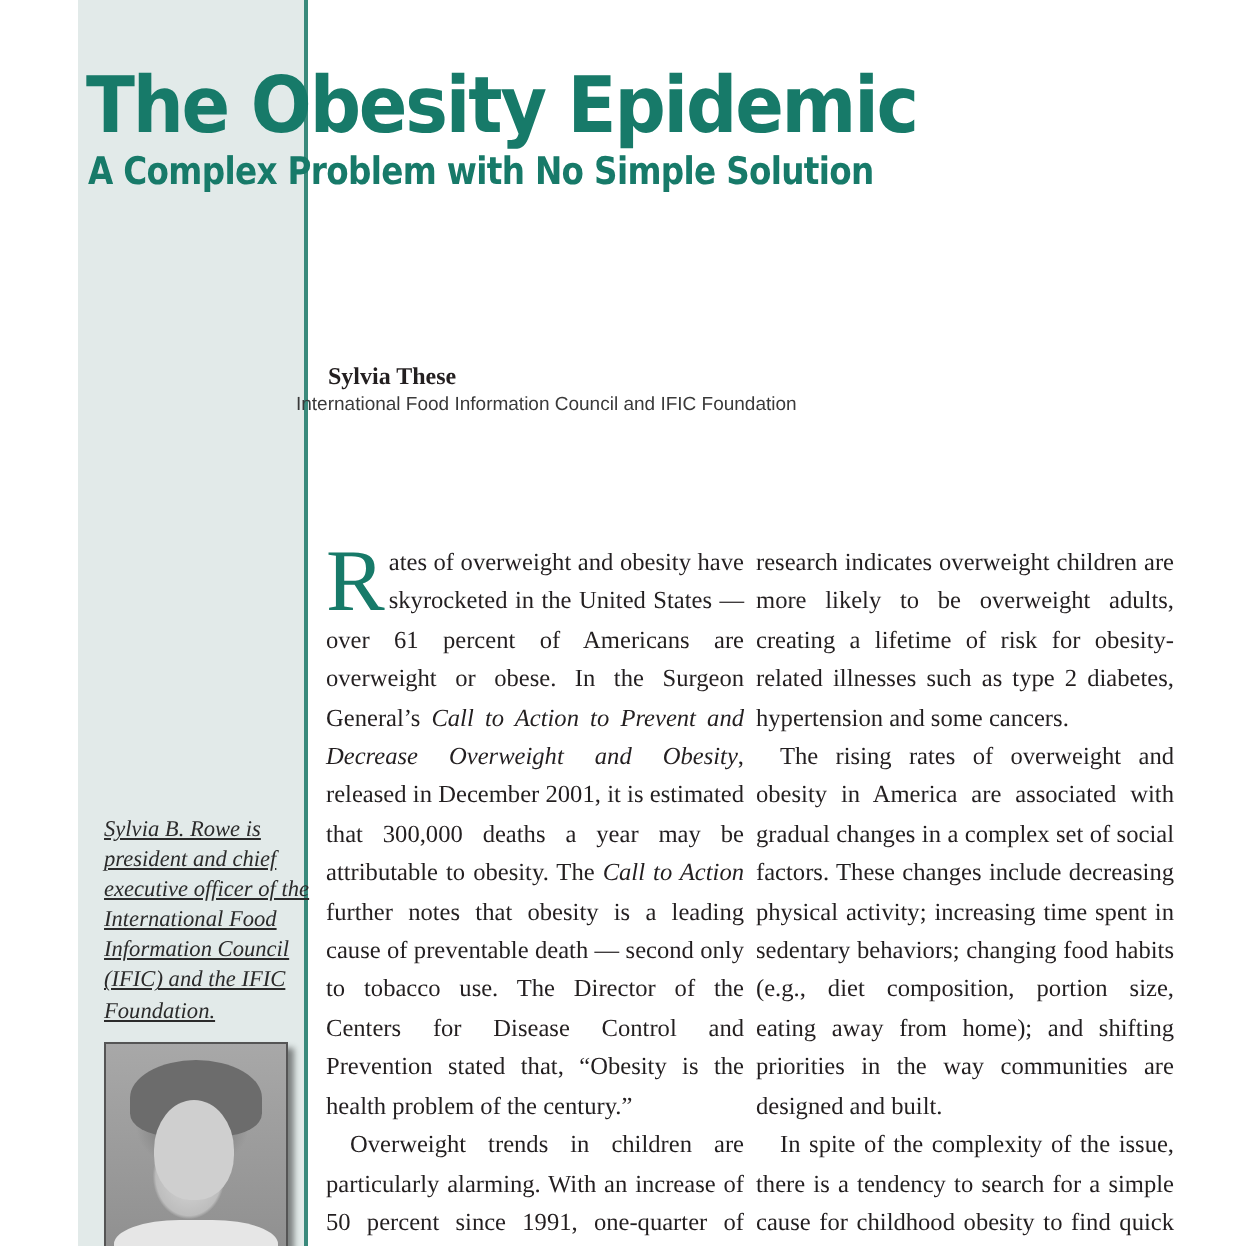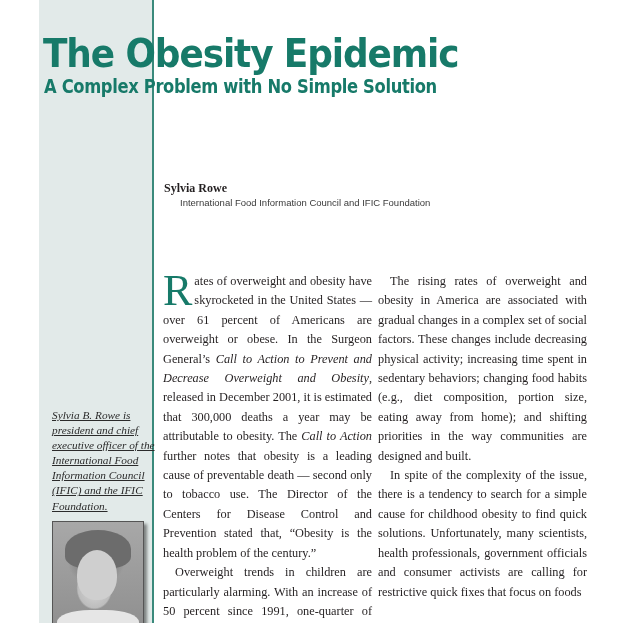--- a/index.html
+++ b/index.html
@@ -29,21 +29,21 @@
       font-family: "DejaVu Sans", sans-serif; font-weight: bold;
       font-size: 19px; letter-spacing: -0.4px; line-height: 22px;
       color: #177a69; white-space: nowrap;
       transform: scaleX(0.86); transform-origin: left top;
     }
     .author {
       position: absolute; left: 164px; top: 181px;
       font-weight: bold; font-size: 12px; line-height: 14px; color: #231f20;
     }
     .affiliation {
-      position: absolute; left: 180px; top: 197px;
+      position: absolute; left: 148px; top: 197px;
       font-family: "Liberation Sans", sans-serif; font-size: 9.5px; line-height: 12px; color: #3a3a3a;
     }
     .bio {
       position: absolute; left: 52px; top: 408px; width: 104px;
       font-style: italic; font-size: 11.3px; line-height: 15.1px; color: #2b2b2b; text-decoration: underline;
     }
     .photo {
       position: absolute; left: 52px; top: 521px; width: 90px; height: 110px;
       border: 1px solid #555;
       box-shadow: 3px 3px 3px rgba(0,0,0,0.45);
@@ -79,32 +79,33 @@
   </style>
 </head>
 <body>
 
 <div class="sidebar"></div>
 <div class="rule"></div>
 
 <h1 class="title">The Obesity Epidemic</h1>
 <h2 class="subtitle">A Complex Problem with No Simple Solution</h2>
 
-<div class="author">Sylvia Rowe</div>
+<div class="author">Sylvia These</div>
 <div class="affiliation">International Food Information Council and IFIC Foundation</div>
 
 <div class="bio">Sylvia B. Rowe is president and chief executive officer of the International Food Information Council (IFIC) and the IFIC Foundation.</div>
 
 <div class="photo" title="Portrait photo of Sylvia B. Rowe">
   <div class="hair"></div>
   <div class="face"></div>
   <div class="shoulders"></div>
 </div>
 
 <div class="col col1">
   <p><span class="dropcap">R</span><span>ates of overweight and obesity have skyrocketed in the United States — over 61 percent of Americans are overweight or obese. In the Surgeon General’s </span><i>Call to Action to Prevent and Decrease Overweight and Obesity</i><span>, released in December 2001, it is estimated that 300,000 deaths a year may be attributable to obesity. The </span><i>Call to Action</i><span> further notes that obesity is a leading cause of preventable death — second only to tobacco use. The Director of the Centers for Disease Control and Prevention stated that, “Obesity is the health problem of the century.”</span></p>
   <p class="indent"><span>Overweight trends in children are particularly alarming. With an increase of 50 percent since 1991, one-quarter of children are now considered overweight or at risk for overweight, which is defined as a sex- and age-specific body mass index at or above the 95</span></p>
 </div>
 
 <div class="col col2">
+  <p>research indicates overweight children are more likely to be overweight adults, creating a lifetime of risk for obesity-related illnesses such as type 2 diabetes, hypertension and some cancers.</p>
   <p class="indent">The rising rates of overweight and obesity in America are associated with gradual changes in a complex set of social factors. These changes include decreasing physical activity; increasing time spent in sedentary behaviors; changing food habits (e.g., diet composition, portion size, eating away from home); and shifting priorities in the way communities are designed and built.</p>
   <p class="indent">In spite of the complexity of the issue, there is a tendency to search for a simple cause for childhood obesity to find quick solutions. Unfortunately, many scientists, health professionals, government officials and consumer activists are calling for restrictive quick fixes that focus on foods</p>
 </div>
 
 </body></html>

